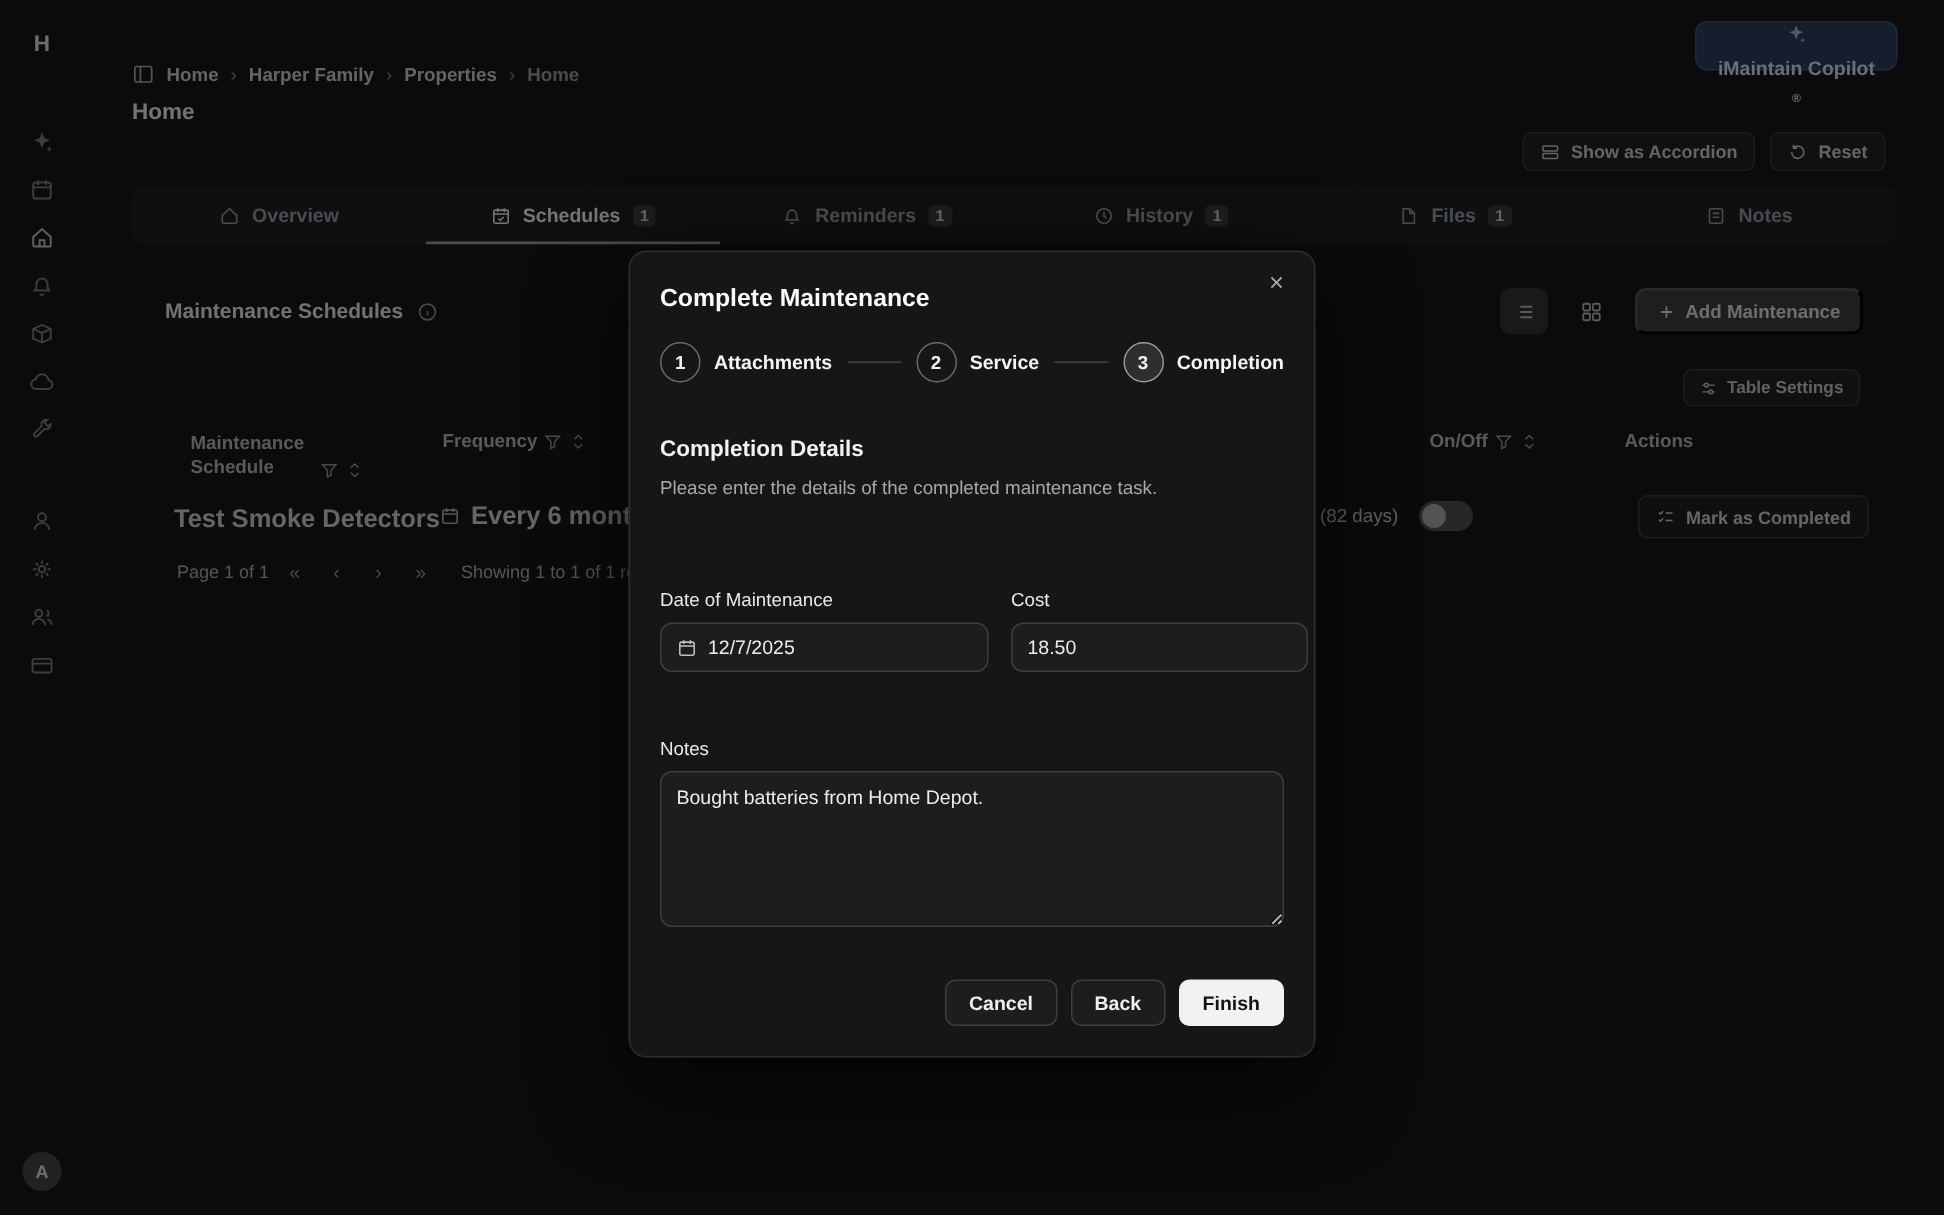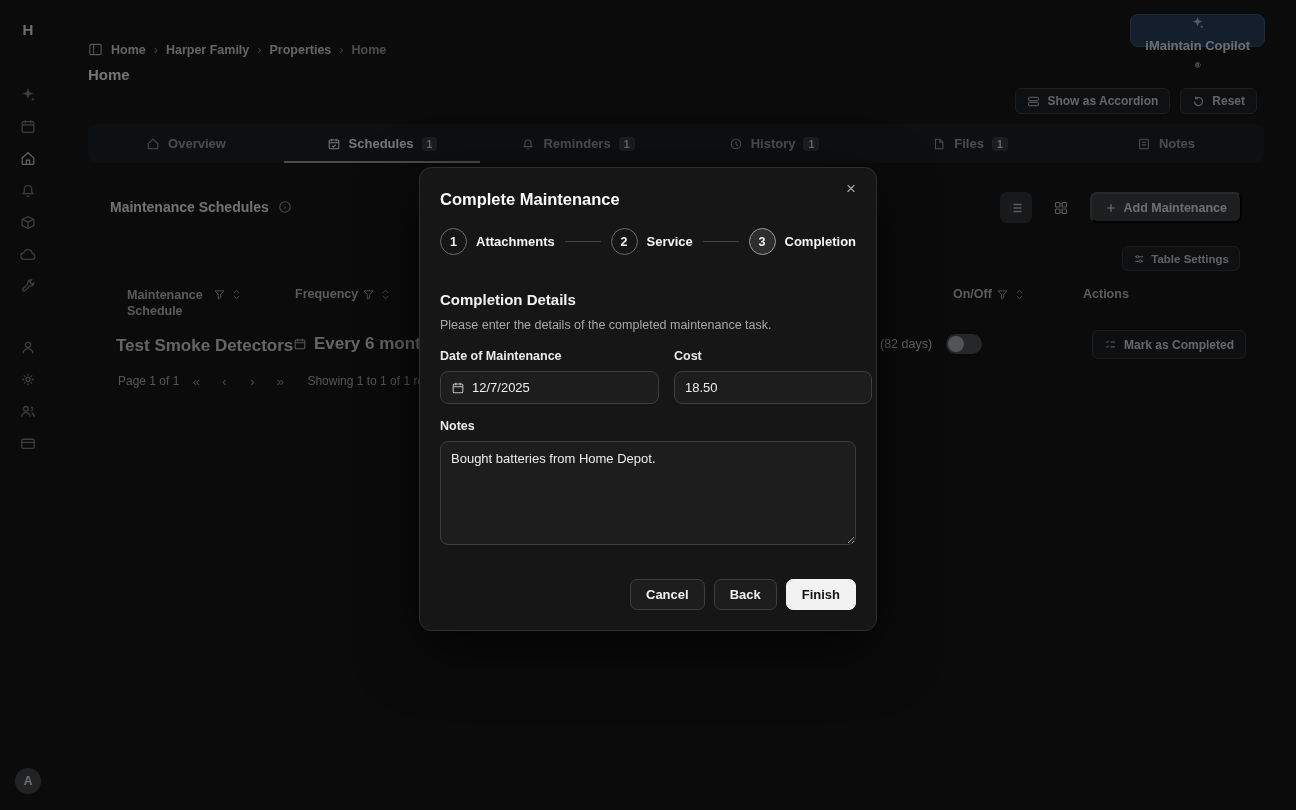--- a/index.html
+++ b/index.html
@@ -35,33 +35,33 @@
   .chip-btn { height:26px; display:flex; align-items:center; gap:7px; padding:0 11px; border-radius:6px; background:#212325; border:1px solid #3c3e40; color:#cfd2d5; font-size:12px; font-weight:bold; cursor:pointer; }
   .chip-btn .icon { width:13px; height:13px; }
 
   .tabbar { position:absolute; left:88px; top:124px; width:1176px; height:39px; background:#1f2123; border-radius:8px; display:flex; overflow:hidden; }
   .tab { flex:1; position:relative; display:flex; align-items:center; justify-content:center; gap:8px; font-size:13px; font-weight:bold; color:#9aa0a6; cursor:pointer; }
   .tab .icon { width:14px; height:14px; }
   .tab.active { color:#f2f4f6; }
   .tab.active::after { content:""; position:absolute; left:0; right:0; bottom:0; height:2px; background:#9aa0a6; }
   .badge { background:#3b3e41; color:#d3d5d8; font-size:10.5px; font-weight:bold; border-radius:4px; padding:1px 5px; }
 
-  .section-title { position:absolute; left:110px; top:199px; display:flex; align-items:center; gap:9px; font-size:14px; font-weight:bold; color:#eaecee; }
+  .section-title { position:absolute; left:110px; top:199px; display:flex; align-items:flex-end; gap:9px; font-size:14px; font-weight:bold; color:#eaecee; }
   .section-title .icon { width:14px; height:14px; color:#9a9da1; }
 
   .sched-actions { position:absolute; top:192px; right:54px; display:flex; align-items:center; gap:13px; }
   .view-btn { width:32px; height:31px; border-radius:7px; color:#b9bcbf; cursor:pointer; display:flex; align-items:center; justify-content:center; }
   .view-btn .icon { width:16px; height:16px; }
   .view-btn.active { background:#33363a; }
   .add-btn { height:31px; display:flex; align-items:center; gap:7px; padding:12px 13px; border-radius:7px; background:#3c4044; color:#e2e4e6; font-size:12.5px; font-weight:bold; cursor:pointer; }
 
   .table-settings { position:absolute; top:246px; right:56px; height:25px; display:flex; align-items:center; gap:6px; padding:0 10px; border-radius:6px; background:#202224; border:1px solid #3a3c3e; color:#c8cbce; font-size:11.5px; font-weight:bold; cursor:pointer; }
   .table-settings .icon { width:12px; height:12px; }
 
-  .th { position:absolute; top:287px; display:flex; align-items:flex-start; gap:4px; font-size:12.5px; font-weight:bold; color:#b8bcc0; }
+  .th { position:absolute; top:287px; display:flex; align-items:flex-end; gap:4px; font-size:12.5px; font-weight:bold; color:#b8bcc0; }
   .th .icon { width:13px; height:13px; color:#9a9da1; margin-top:1px; cursor:pointer; }
   .th-label.wrap { width:82px; line-height:1.3; }
   .cell { position:absolute; font-size:17px; color:#d0d3d6; }
 
   .toggle { position:absolute; left:946px; top:334px; width:36px; height:20px; border-radius:10px; background:#4f5357; cursor:pointer; }
   .toggle .knob { position:absolute; left:2px; top:2px; width:16px; height:16px; border-radius:50%; background:#a9adb1; }
 
   .row-action { position:absolute; left:1092px; top:330px; height:29px; display:flex; align-items:center; gap:7px; padding:0 11px; border-radius:6px; background:#1f2123; border:1px solid #3c3e40; color:#d2d5d8; font-size:12px; font-weight:bold; cursor:pointer; }
   .row-action .icon { width:13px; height:13px; }
 
@@ -81,21 +81,21 @@
   .step-circle { width:27px; height:27px; border-radius:50%; border:1px solid #6a6a6a; display:flex; align-items:center; justify-content:center; font-size:12.5px; font-weight:bold; color:#f0f0f0; }
   .step.active .step-circle { background:#2e2e2e; border-color:#9a9a9a; }
   .step-label { font-size:13px; font-weight:bold; color:#f5f5f5; }
   .step-line { flex:1; height:1px; background:#454545; margin:0 10px; }
 
   .modal-section-title { margin-top:36px; font-size:15px; font-weight:bold; color:#f2f2f2; }
   .modal-desc { margin-top:10px; font-size:12.5px; color:#a8a8a8; }
 
   .fields { margin-top:17px; display:flex; gap:15px; }
   .field { flex:1; }
-  .field-label { font-size:12.5px; font-weight:bold; color:#eaeaea; margin-bottom:8px; }
+  .field-label { font-size:12.5px; font-weight:normal; color:#eaeaea; margin-bottom:8px;margin-top:44px; }
   .input-wrap { height:33px; display:flex; align-items:center; gap:7px; padding:0 10px; background:#1d1d1d; border:1px solid #3e3e3e; border-radius:8px; }
   .input-wrap .icon { width:14px; height:14px; color:#c0c0c0; flex:0 0 auto; }
   .input-wrap input { flex:1; min-width:0; background:transparent; border:none; outline:none; color:#ececec; font-size:13px; font-family:"Liberation Sans", sans-serif; }
   .notes-field { margin-top:15px; }
   textarea.notes { width:100%; height:104px; background:#1d1d1d; border:1px solid #3e3e3e; border-radius:8px; padding:9px 10px; color:#ececec; font-size:13px; font-family:"Liberation Sans", sans-serif; resize:vertical; outline:none; }
 
   .modal-buttons { margin-top:30px; display:flex; justify-content:flex-end; gap:9px; }
   .btn { height:31px; padding:0 15px; border-radius:7px; font-size:13px; font-weight:bold; cursor:pointer; display:flex; align-items:center; }
   .btn.secondary { background:#1d1d1d; border:1px solid #3e3e3e; color:#f0f0f0; }
   .btn.primary { background:#f2f2f2; border:1px solid #f2f2f2; color:#141414; }

